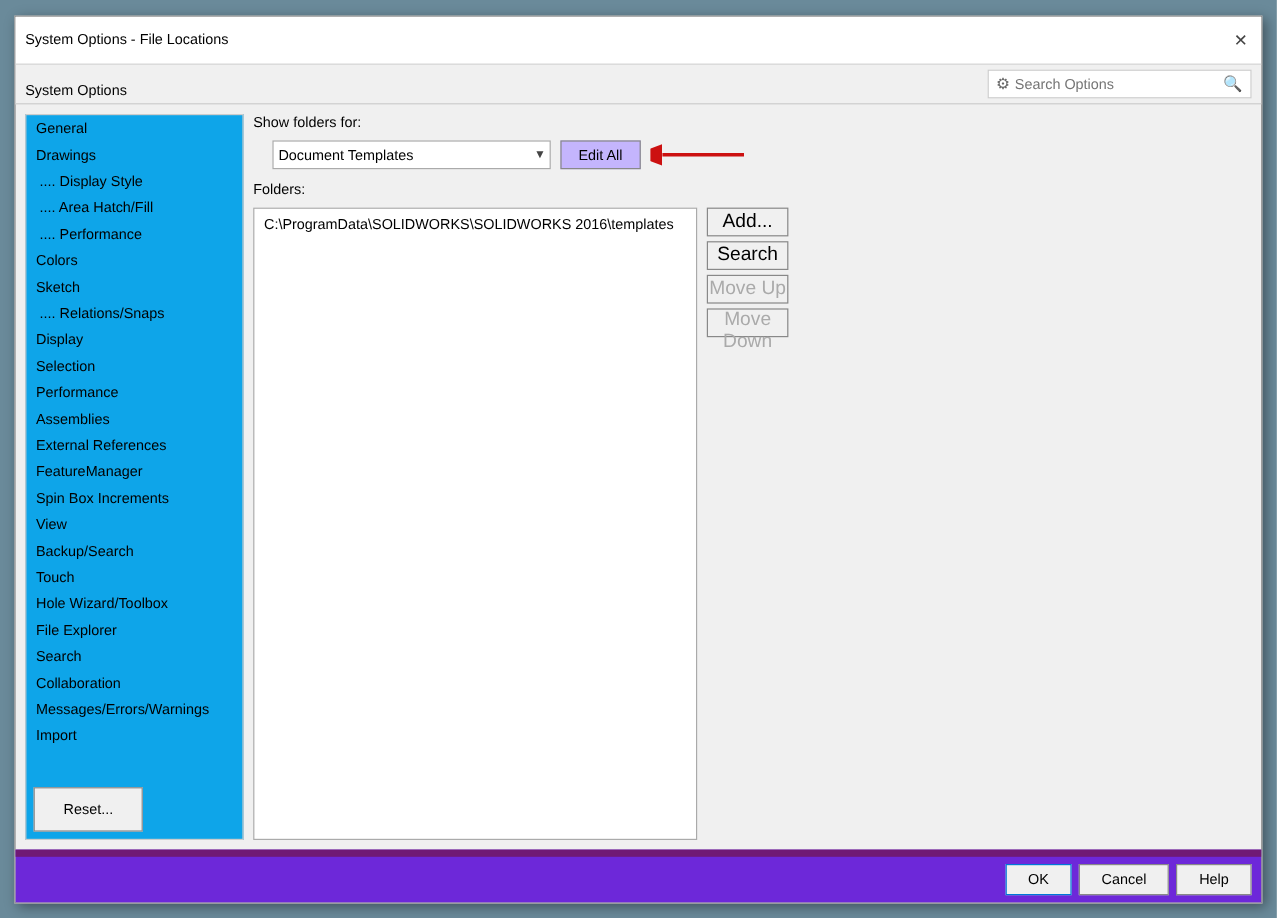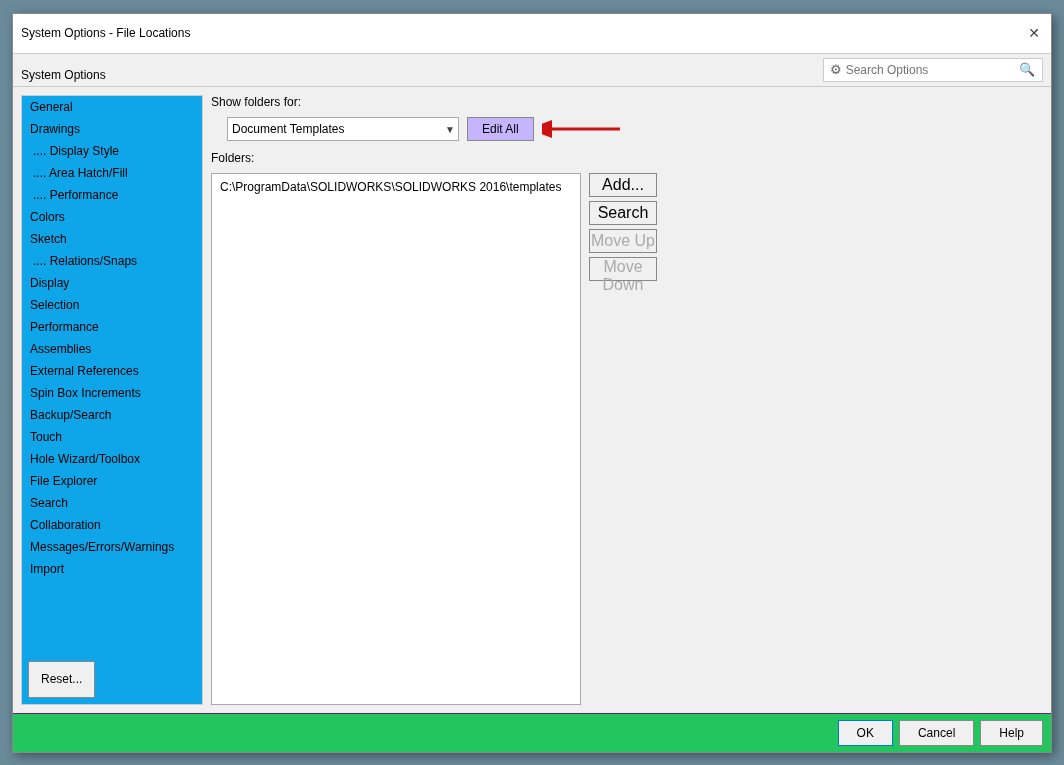--- a/index.html
+++ b/index.html
@@ -117,21 +117,21 @@
     }
     .sidebar-item.indent1 {
       padding-left: 11px;
     }
     .sidebar-bottom {
       padding: 6px;
       flex-shrink: 0;
     }
     .reset-btn {
       height: 37px;
-      padding: 0 12px;
+      padding: 0 24px;
       background: #f0f0f0;
       border: 1px solid #888;
       cursor: pointer;
       font-size: 12px;
     }
     .right-panel {
       flex: 1;
       display: flex;
       flex-direction: column;
       gap: 8px;
@@ -232,23 +232,23 @@
     .folder-action-btn:disabled {
       color: #aaa;
       cursor: default;
     }
     .bottom-bar {
       display: flex;
       justify-content: flex-end;
       align-items: flex-end;
       gap: 6px;
       padding: 6px 8px;
-      border-top: 1px solid #701a75;
-      flex-shrink: 0;
-      background: #22c55e;
+      border-top: 6px solid #701a75;
+      flex-shrink: 0;
+      background: #6d28d9;
     }
     .bottom-btn {
       height: 26px;
       padding: 0 18px;
       background: #f0f0f0;
       border: 1px solid #888;
       cursor: pointer;
       font-size: 12px;
     }
     .bottom-btn.ok-btn {
@@ -296,21 +296,23 @@
             <div class="sidebar-item indent1">.... Area Hatch/Fill</div>
             <div class="sidebar-item indent1">.... Performance</div>
             <div class="sidebar-item">Colors</div>
             <div class="sidebar-item">Sketch</div>
             <div class="sidebar-item indent1">.... Relations/Snaps</div>
             <div class="sidebar-item">Display</div>
             <div class="sidebar-item">Selection</div>
             <div class="sidebar-item">Performance</div>
             <div class="sidebar-item">Assemblies</div>
             <div class="sidebar-item">External References</div>
+            <div class="sidebar-item">FeatureManager</div>
             <div class="sidebar-item">Spin Box Increments</div>
+            <div class="sidebar-item">View</div>
             <div class="sidebar-item">Backup/Search</div>
             <div class="sidebar-item">Touch</div>
             <div class="sidebar-item">Hole Wizard/Toolbox</div>
             <div class="sidebar-item">File Explorer</div>
             <div class="sidebar-item">Search</div>
             <div class="sidebar-item">Collaboration</div>
             <div class="sidebar-item">Messages/Errors/Warnings</div>
             <div class="sidebar-item">Import</div>
           </div>
         <div class="sidebar-bottom">

